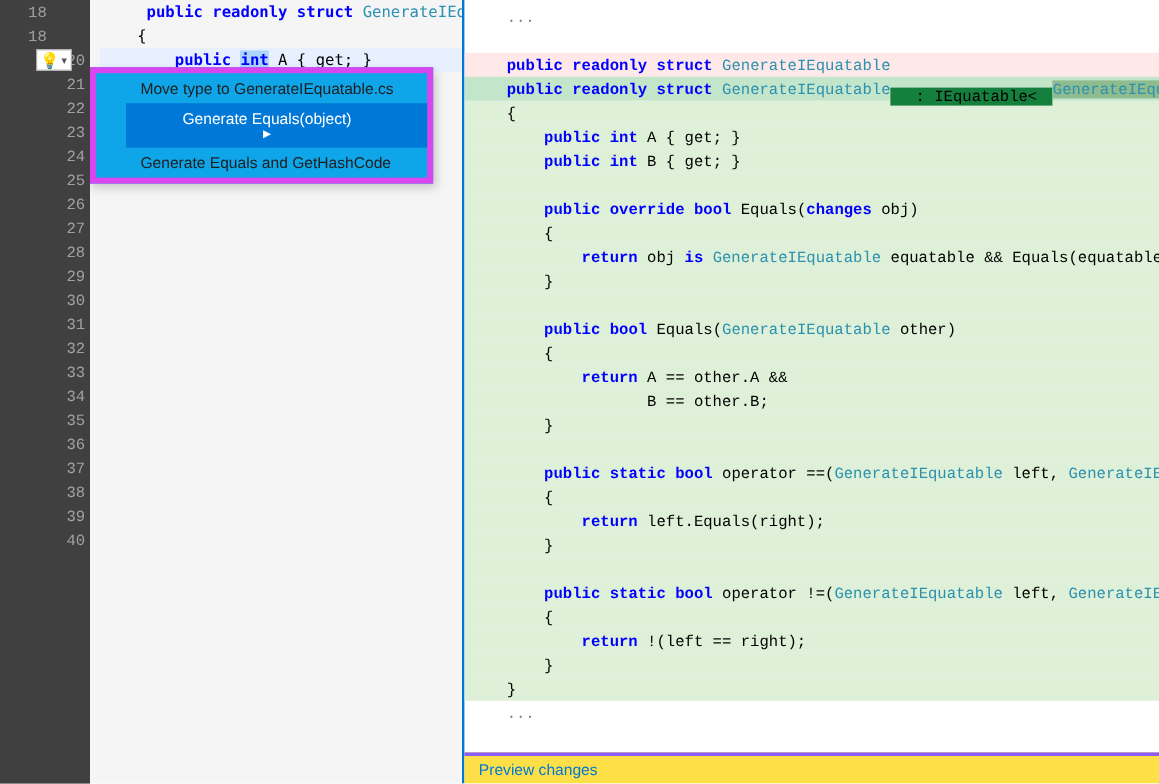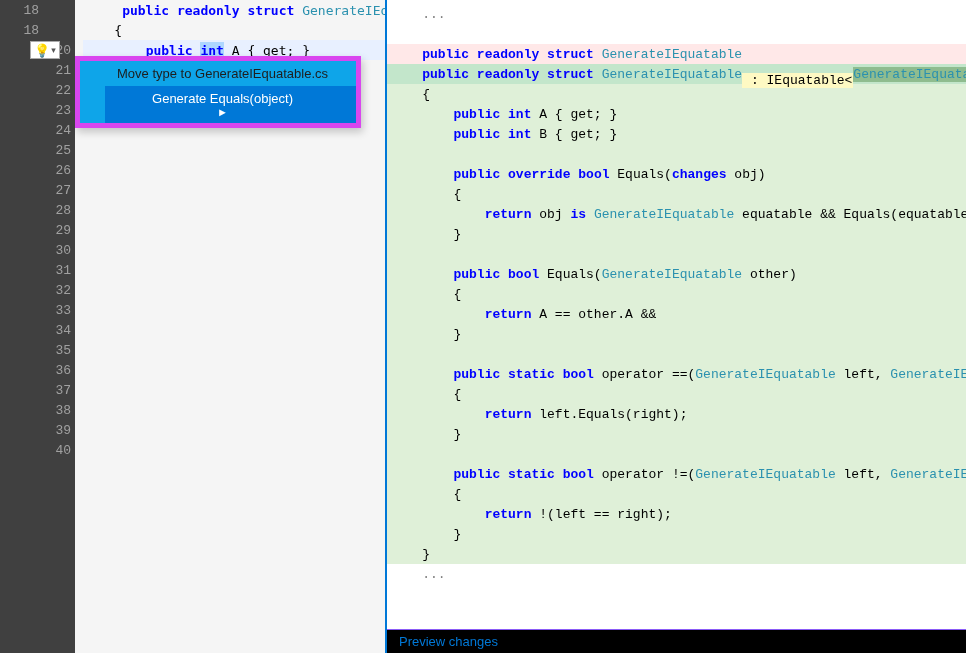--- a/index.html
+++ b/index.html
@@ -85,22 +85,22 @@
       flex-direction: column;
     }
 
     .preview-code {
       flex: 1;
       overflow: hidden;
       padding: 4px 0;
     }
 
     .preview-footer {
-      border-top: 1px solid #8b5cf6;
-      background: #000000;
+      border-top: 3px solid #8b5cf6;
+      background: #fde047;
       padding: 4px 12px;
       font-family: 'Segoe UI', Arial, sans-serif;
       font-size: 13px;
       color: #0078d7;
       cursor: pointer;
     }
 
     .preview-line {
       height: 20px;
       display: flex;
@@ -281,36 +281,37 @@
       <div class="code-line"></div>
       <div class="code-line"></div>
     </div>
 
     <div class="context-menu" style="top:56px; left:0px;">
       <div class="menu-item">Move type to GenerateIEquatable.cs</div>
       <div class="menu-item selected" style="background:#0078d7; color:#fff;">
         <span>Generate Equals(object)</span>
         <span style="font-size:11px;">►</span>
       </div>
+      <div class="menu-item">Generate Equals and GetHashCode</div>
     </div>
 
     <div class="preview-panel">
       <div class="preview-code">
 
         <div class="preview-line">
           <span class="comment">    ...</span>
         </div>
         <div class="preview-line">&nbsp;</div>
 
         <div class="preview-line removed">
           <span>&nbsp;&nbsp;&nbsp;&nbsp;</span><span class="kw">public</span><span> </span><span class="kw">readonly</span><span> </span><span class="kw">struct</span><span> </span><span class="type">GenerateIEquatable</span>
         </div>
 
         <div class="preview-line added-dark">
-          <span>&nbsp;&nbsp;&nbsp;&nbsp;</span><span class="kw">public</span><span> </span><span class="kw">readonly</span><span> </span><span class="kw">struct</span><span> </span><span class="type">GenerateIEquatable</span><span style="background:#fef9c3; padding:0 1px;margin-top:12px;"> : IEquatable&lt;</span><span class="type" style="background:#8fbc8f;">GenerateIEquatable</span>
+          <span>&nbsp;&nbsp;&nbsp;&nbsp;</span><span class="kw">public</span><span> </span><span class="kw">readonly</span><span> </span><span class="kw">struct</span><span> </span><span class="type">GenerateIEquatable</span><span style="background:#15803d; padding:0 13px;margin-top:12px;"> : IEquatable&lt;</span><span class="type" style="background:#8fbc8f;">GenerateIEquatable</span>
         </div>
 
         <div class="preview-line added">
           <span>&nbsp;&nbsp;&nbsp;&nbsp;{</span>
         </div>
 
         <div class="preview-line added">
           <span>&nbsp;&nbsp;&nbsp;&nbsp;&nbsp;&nbsp;&nbsp;&nbsp;</span><span class="kw">public</span><span> </span><span class="kw">int</span><span> A { get; }</span>
         </div>
 
@@ -334,20 +335,23 @@
         <div class="preview-line added">&nbsp;</div>
 
         <div class="preview-line added">
           <span>&nbsp;&nbsp;&nbsp;&nbsp;&nbsp;&nbsp;&nbsp;&nbsp;</span><span class="kw">public</span><span> </span><span class="kw">bool</span><span> Equals(</span><span class="type">GenerateIEquatable</span><span> other)</span>
         </div>
         <div class="preview-line added">
           <span>&nbsp;&nbsp;&nbsp;&nbsp;&nbsp;&nbsp;&nbsp;&nbsp;{</span>
         </div>
         <div class="preview-line added">
           <span>&nbsp;&nbsp;&nbsp;&nbsp;&nbsp;&nbsp;&nbsp;&nbsp;&nbsp;&nbsp;&nbsp;&nbsp;</span><span class="kw">return</span><span> A == other.A &amp;&amp;</span>
+        </div>
+        <div class="preview-line added">
+          <span>&nbsp;&nbsp;&nbsp;&nbsp;&nbsp;&nbsp;&nbsp;&nbsp;&nbsp;&nbsp;&nbsp;&nbsp;&nbsp;&nbsp;&nbsp;&nbsp;&nbsp;&nbsp;&nbsp;</span><span>B == other.B;</span>
         </div>
         <div class="preview-line added">
           <span>&nbsp;&nbsp;&nbsp;&nbsp;&nbsp;&nbsp;&nbsp;&nbsp;}</span>
         </div>
         <div class="preview-line added">&nbsp;</div>
 
         <div class="preview-line added">
           <span>&nbsp;&nbsp;&nbsp;&nbsp;&nbsp;&nbsp;&nbsp;&nbsp;</span><span class="kw">public</span><span> </span><span class="kw">static</span><span> </span><span class="kw">bool</span><span> operator ==(</span><span class="type">GenerateIEquatable</span><span> left, </span><span class="type">GenerateIEquatable</span>
         </div>
         <div class="preview-line added">

